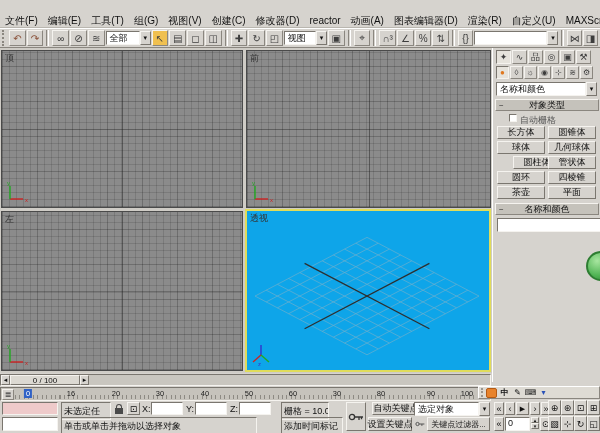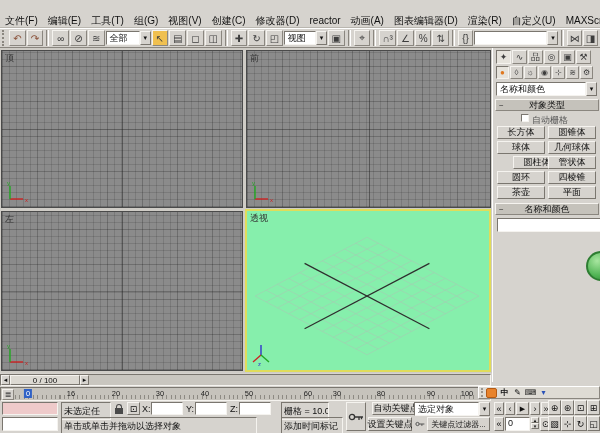--- a/index.html
+++ b/index.html
@@ -39,21 +39,21 @@
   #vp-area{position:absolute;left:0;top:48px;width:492px;height:325px;background:#cfccc6}
   .vp{position:absolute;background-color:#8b8b8b;border:1px solid #4a4a4a;
     background-image:
       repeating-linear-gradient(0deg,rgba(0,0,0,.12) 0 1px,transparent 1px 7px),
       repeating-linear-gradient(90deg,rgba(0,0,0,.12) 0 1px,transparent 1px 7px),
       repeating-linear-gradient(0deg,rgba(0,0,0,.10) 0 1px,transparent 1px 35px),
       repeating-linear-gradient(90deg,rgba(0,0,0,.10) 0 1px,transparent 1px 35px)}
   .vp .cline-v{position:absolute;left:50%;top:0;width:1px;height:100%;background:rgba(25,25,25,.45)}
   .vp .cline-h{position:absolute;top:50%;left:0;height:1px;width:100%;background:rgba(25,25,25,.28)}
   .vp-label{position:absolute;top:1px;left:3px;font-size:9px;color:#333;z-index:3}
-  .vp.persp{background-image:none;border:2px solid #e0dc5a;background-color:#86efac}
+  .vp.persp{background-image:none;border:2px solid #e0dc5a;background-color:#0ea5e9}
   .tripod{position:absolute;left:3px;bottom:3px;z-index:3}
 
   
   #cpanel{position:absolute;left:492px;top:48px;width:108px;height:334px;background:#d6d3ce;border-left:1px solid #fff}
   .ptab{width:15px;height:14px;font-size:9px}
   .pcat{width:13px;height:13px;font-size:8px}
   .active-tab{border-color:#7a766f #f5f3ef #f5f3ef #7a766f;background:#e6e3dc}
   .rollout{position:absolute;left:2px;width:104px;height:12px;background:#c5c2bb;border:1px solid;border-color:#f5f3ef #8a867f #8a867f #f5f3ef;font-size:9px;display:flex;align-items:center;justify-content:center}
   .rollout .minus{position:absolute;left:3px;font-size:8px;color:#333}
   .obj-btn{position:absolute;width:48px;height:13px;font-size:9px;display:flex;align-items:center;justify-content:center;background:#d6d3ce;border:1px solid;border-color:#f5f3ef #7a766f #7a766f #f5f3ef}
@@ -249,21 +249,21 @@
       <span class="tbtn pcat">⚙</span>
     </div>
     <div class="combo" style="position:absolute;left:3px;top:34px;width:101px">
       <span class="val">名称和颜色</span>
       <span class="arrow">▾</span>
     </div>
     <div class="rollout" style="top:51px">
       <span class="minus">−</span>
       <span>对象类型</span>
     </div>
-    <div style="position:absolute;left:28px;top:66px;display:flex;">
+    <div style="position:absolute;left:16px;top:66px;display:flex;">
       <span class="chk"></span>
       <span style="color:#555">自动栅格</span>
     </div>
     <div class="obj-btn" style="left:4px;top:78px">长方体</div>
     <div class="obj-btn" style="left:55px;top:78px">圆锥体</div>
     <div class="obj-btn" style="left:4px;top:93px">球体</div>
     <div class="obj-btn" style="left:55px;top:93px">几何球体</div>
     <div class="obj-btn" style="left:20px;top:108px">圆柱体</div>
     <div class="obj-btn" style="left:55px;top:108px">管状体</div>
     <div class="obj-btn" style="left:4px;top:123px">圆环</div>
@@ -288,21 +288,21 @@
 
   <div id="trackbar">
     <span class="tb-btn tbtn">≣</span>
     <span class="ticksbg"></span>
     <span class="tick cur" style="left:27px">0</span>
     <span class="tick" style="left:70px">16</span>
     <span class="tick" style="left:115px">20</span>
     <span class="tick" style="left:159px">30</span>
     <span class="tick" style="left:204px">40</span>
     <span class="tick" style="left:248px">50</span>
-    <span class="tick" style="left:307px">60</span>
+    <span class="tick" style="left:292px">60</span>
     <span class="tick" style="left:336px">30</span>
     <span class="tick" style="left:380px">80</span>
     <span class="tick" style="left:430px">90</span>
     <span class="tick" style="left:466px">100</span>
   </div>
 
   <div class="abs sk-field" style="left:2px;top:402px;width:56px;height:13px;background:#eecaca"></div>
   <div class="abs sk-field" style="left:2px;top:417px;width:56px;height:14px"></div>
 
   <div class="abs flat-box" style="left:61px;top:402px;width:50px;height:13px">未选定任</div>

